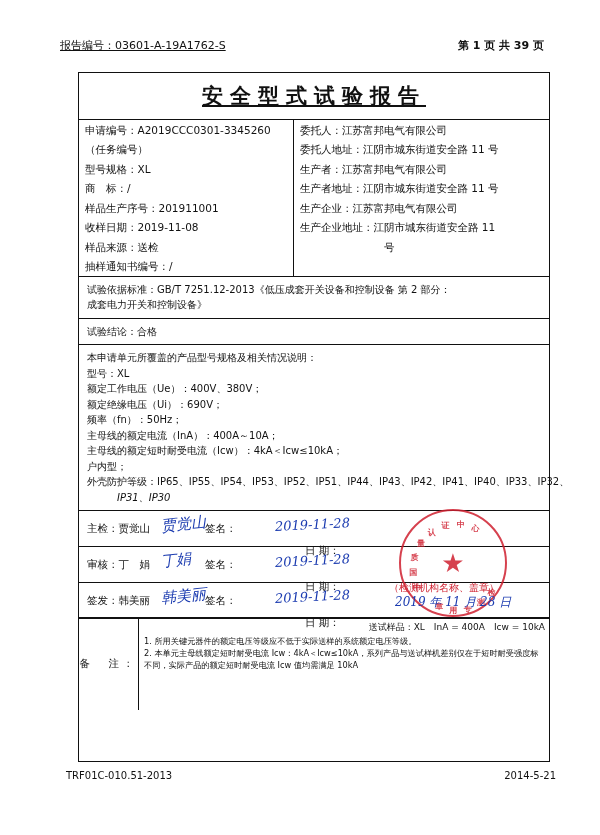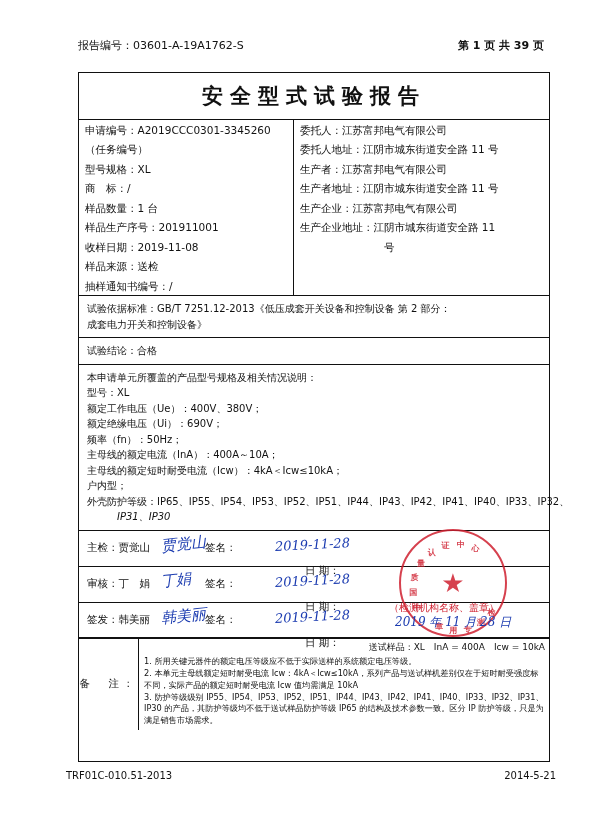--- a/index.html
+++ b/index.html
@@ -1,23 +1,23 @@
 <!DOCTYPE html>
 <html><head>
 <meta charset="utf-8">
 <style>
   html,body{margin:0;padding:0;background:#fff;}
   body{width:600px;height:835px;font-family:"DejaVu Sans","Liberation Sans",sans-serif;color:#111;position:relative;overflow:hidden;}
   .page{position:absolute;left:0;top:0;width:600px;height:835px;}
   .hdr{position:absolute;top:38px;left:0;width:600px;height:20px;font-size:11px;}
-  .hdr .rep{position:absolute;left:78px;top:0;white-space:nowrap;}
+  .hdr .rep{position:absolute;left:60px;top:0;white-space:nowrap;text-decoration:underline;}
   .hdr .pg{position:absolute;right:56px;top:0;white-space:nowrap;font-weight:bold;}
   .frame{position:absolute;left:78px;top:72px;width:470px;height:688px;border:1.4px solid #111;}
   .title{height:46px;border-bottom:1.2px solid #111;display:flex;align-items:center;justify-content:center;}
-  .title span{font-size:21px;font-weight:bold;letter-spacing:7px;}
+  .title span{font-size:21px;font-weight:bold;letter-spacing:7px;text-decoration:underline;}
   .grid{display:flex;border-bottom:1.2px solid #111;}
   .col-l{width:215px;border-right:1.2px solid #111;box-sizing:border-box;}
   .col-r{flex:1;box-sizing:border-box;}
   .row{font-size:10.5px;padding:3px 5px 2px 6px;line-height:1.38;white-space:nowrap;}
   .block{border-bottom:1.2px solid #111;padding:5px 8px 5px 8px;font-size:10px;line-height:1.55;}
   .block .ln{white-space:nowrap;}
   .ind{padding-left:30px;font-style:italic;}
   .sign{border-bottom:1.2px solid #111;position:relative;height:106px;}
   .sigrow{height:35px;border-bottom:1px solid #111;display:flex;align-items:center;font-size:10.5px;position:relative;}
   .sigrow:last-child{border-bottom:none;}
@@ -58,21 +58,20 @@
     <div class="title">
         <span>安全型式试验报告</span>
       </div>
 
     <div class="grid">
       <div class="col-l">
         <div class="row"><span>申请编号：</span><span>A2019CCC0301-3345260</span></div>
         <div class="row"><span>（任务编号）</span></div>
         <div class="row"><span>型号规格：</span><span>XL</span></div>
         <div class="row"><span>商　标：</span><span>/</span></div>
-        <div class="row"><span>样品数量：</span><span>1 台</span></div>
         <div class="row"><span>样品生产序号：</span><span>201911001</span></div>
         <div class="row"><span>收样日期：</span><span>2019-11-08</span></div>
         <div class="row"><span>样品来源：</span><span>送检</span></div>
         <div class="row"><span>抽样通知书编号：</span><span>/</span></div>
       </div>
       <div class="col-r">
         <div class="row"><span>委托人：</span><span>江苏富邦电气有限公司</span></div>
         <div class="row"><span>委托人地址：</span><span>江阴市城东街道安全路 11 号</span></div>
         <div class="row"><span>生产者：</span><span>江苏富邦电气有限公司</span></div>
         <div class="row"><span>生产者地址：</span><span>江阴市城东街道安全路 11 号</span></div>
@@ -151,21 +150,20 @@
       </div>
     </div>
 
     <div class="remark">
       <div class="lbl">备　注：</div>
       <div class="body">
         <div class="center">送试样品：XL　InA = 400A　Icw = 10kA</div>
         <ol>
           <li>1. 所用关键元器件的额定电压等级应不低于实际送样的系统额定电压等级。</li>
           <li>2. 本单元主母线额定短时耐受电流 Icw：4kA＜Icw≤10kA，系列产品与送试样机差别仅在于短时耐受强度标不同，实际产品的额定短时耐受电流 Icw 值均需满足 10kA</li>
-          <li>3. 防护等级级别 IP55、IP54、IP53、IP52、IP51、IP44、IP43、IP42、IP41、IP40、IP33、IP32、IP31、IP30 的产品，其防护等级均不低于送试样品防护等级 IP65 的结构及技术参数一致。区分 IP 防护等级，只是为满足销售市场需求。</li>
         </ol>
       </div>
     </div>
 
   </div>
 
   <div class="ftr">
     <div class="l">TRF01C-010.51-2013</div>
     <div class="r">2014-5-21</div>
   </div>

